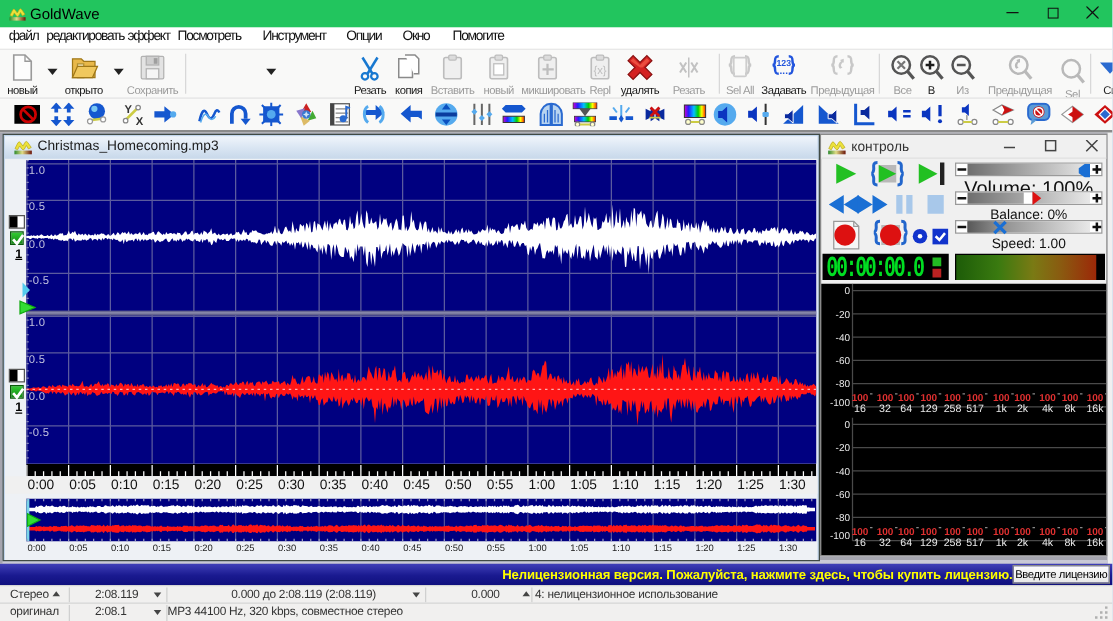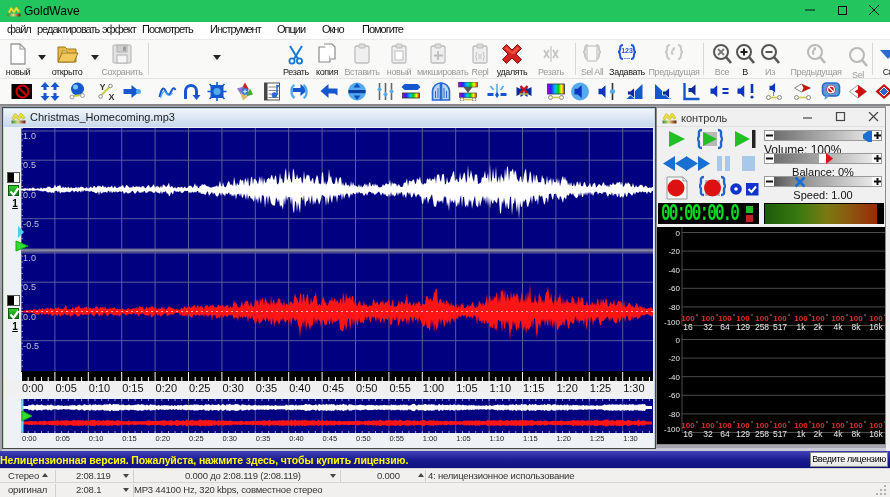--- a/index.html
+++ b/index.html
@@ -12,21 +12,21 @@
 #toolbar1{left:0;top:39px;width:890px;height:39px;background:#f9f9f8;border-top:1px solid #e8e8e8;}
 #toolbar2{left:0;top:78px;width:890px;height:28px;background:#f9f9f8;border-top:1px solid #e4e4e4;border-bottom:2px solid #8a8a8a;}
 .tbtn{position:absolute;text-align:center;font-size:9px;color:#1a1a1a;}
 .tbtn.dis{color:#9b9b9b;}
 .tlab{position:absolute;top:25.5px;width:100%;left:0;font-size:9px;letter-spacing:-0.4px;white-space:nowrap;text-align:center;}
 .sep1{position:absolute;top:3px;height:32px;width:1px;background:#d8d8d8;}
 .drop{position:absolute;width:0;height:0;border-left:4px solid transparent;border-right:4px solid transparent;border-top:5px solid #222;}
 #mdi{left:0;top:106px;width:890px;height:345px;background:#a8a8b8;}
 .lcd{font-family:"Liberation Mono",monospace;}
 #msgbar{left:0;top:451px;width:890px;height:17px;background:linear-gradient(180deg,#4040b8,#1a1a90 55%,#10107e);}
-#msgbar .y{position:absolute;left:0;right:80px;top:2.5px;text-align:left;font-size:10.5px;letter-spacing:-0.1px;font-weight:bold;color:#ffff00;}
+#msgbar .y{position:absolute;left:0;right:80px;top:2.5px;text-align:right;font-size:10.5px;letter-spacing:-0.1px;font-weight:bold;color:#ffff00;}
 #licbtn{left:810px;top:452px;width:78px;height:15px;background:linear-gradient(180deg,#fdfdfd,#e8e8e8);border:1px solid #8a8a8a;font-size:9px;letter-spacing:-0.3px;color:#000;text-align:center;line-height:13px;white-space:nowrap;}
 #status1{left:0;top:468px;width:890px;height:14px;background:#f1f0ef;border-top:1px solid #d5d5d5;font-size:9.5px;letter-spacing:-0.2px;color:#333;}
 #status2{left:0;top:482px;width:890px;height:15px;background:#f1f0ef;border-top:1px solid #d5d5d5;font-size:9.5px;letter-spacing:-0.2px;color:#333;}
 .scell{position:absolute;top:1px;white-space:nowrap;}
 .up{display:inline-block;width:0;height:0;border-left:3.5px solid transparent;border-right:3.5px solid transparent;border-bottom:4.5px solid #444;}
 .dn{display:inline-block;width:0;height:0;border-left:3.5px solid transparent;border-right:3.5px solid transparent;border-top:4.5px solid #444;}
 </style></head><body>
 
 <div id="titlebar" class="abs">
 <svg class="abs" style="left:7px;top:5px" width="14" height="12" viewBox="0 0 16 14">
@@ -964,21 +964,21 @@
 <svg class="abs" style="left:765px;top:131.0px" width="9" height="9" viewBox="0 0 9 9">
     <line x1="1" y1="4.5" x2="8" y2="4.5" stroke="#111" stroke-width="2"></line>
   </svg>
 <svg class="abs" style="left:872.5px;top:131.0px" width="9" height="9" viewBox="0 0 9 9">
     <line x1="1" y1="4.5" x2="8" y2="4.5" stroke="#111" stroke-width="2"></line>
     <line x1="4.5" y1="1" x2="4.5" y2="8" stroke="#111" stroke-width="2"></line>
   </svg>
 <svg class="abs" style="left:861px;top:130.5px" width="12" height="11" viewBox="0 0 12 11">
     <path d="M11 0 h-4 l-5 3.5 v4 l5 3.5 h4 z" fill="#1a6fd4"></path>
   </svg>
-<div class="abs" style="left:764px;top:142.5px;width:118px;text-align:left;font-size:12px;color:#111">Volume: 100%</div>
+<div class="abs" style="left:764px;top:142.5px;width:118px;text-align:center;font-size:16px;color:#111">Volume: 100%</div>
 <div class="abs" style="left:764px;top:153.0px;width:118px;height:11px;background:#fff;border:1px solid #9a9a9a"></div>
 <div class="abs" style="left:774px;top:154.0px;width:98px;height:9px;background:linear-gradient(90deg,#6e6e6e,#e8e8e8)"></div>
 <svg class="abs" style="left:765px;top:154.0px" width="9" height="9" viewBox="0 0 9 9">
     <line x1="1" y1="4.5" x2="8" y2="4.5" stroke="#111" stroke-width="2"></line>
   </svg>
 <svg class="abs" style="left:872.5px;top:154.0px" width="9" height="9" viewBox="0 0 9 9">
     <line x1="1" y1="4.5" x2="8" y2="4.5" stroke="#111" stroke-width="2"></line>
     <line x1="4.5" y1="1" x2="4.5" y2="8" stroke="#111" stroke-width="2"></line>
   </svg>
 <div class="abs" style="left:819px;top:154px;width:7px;height:9px;background:#fff"></div>

